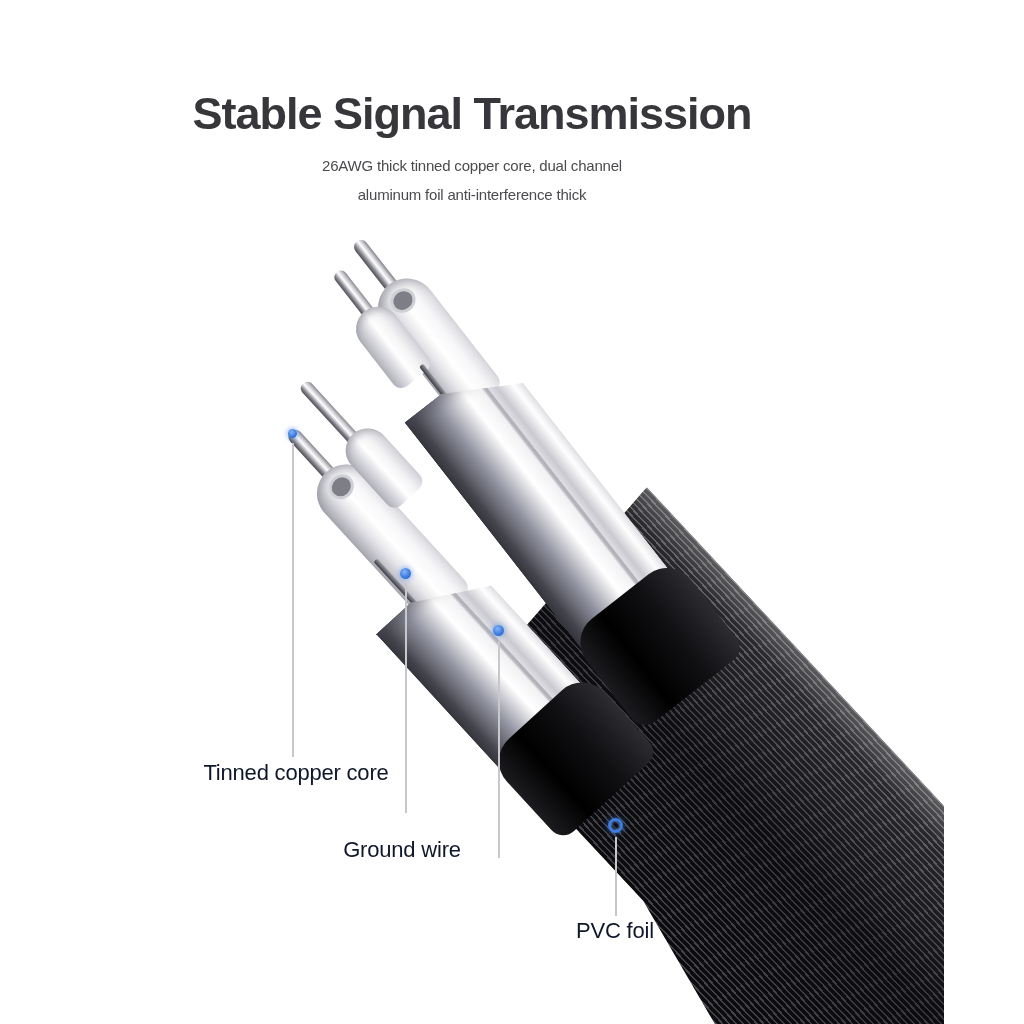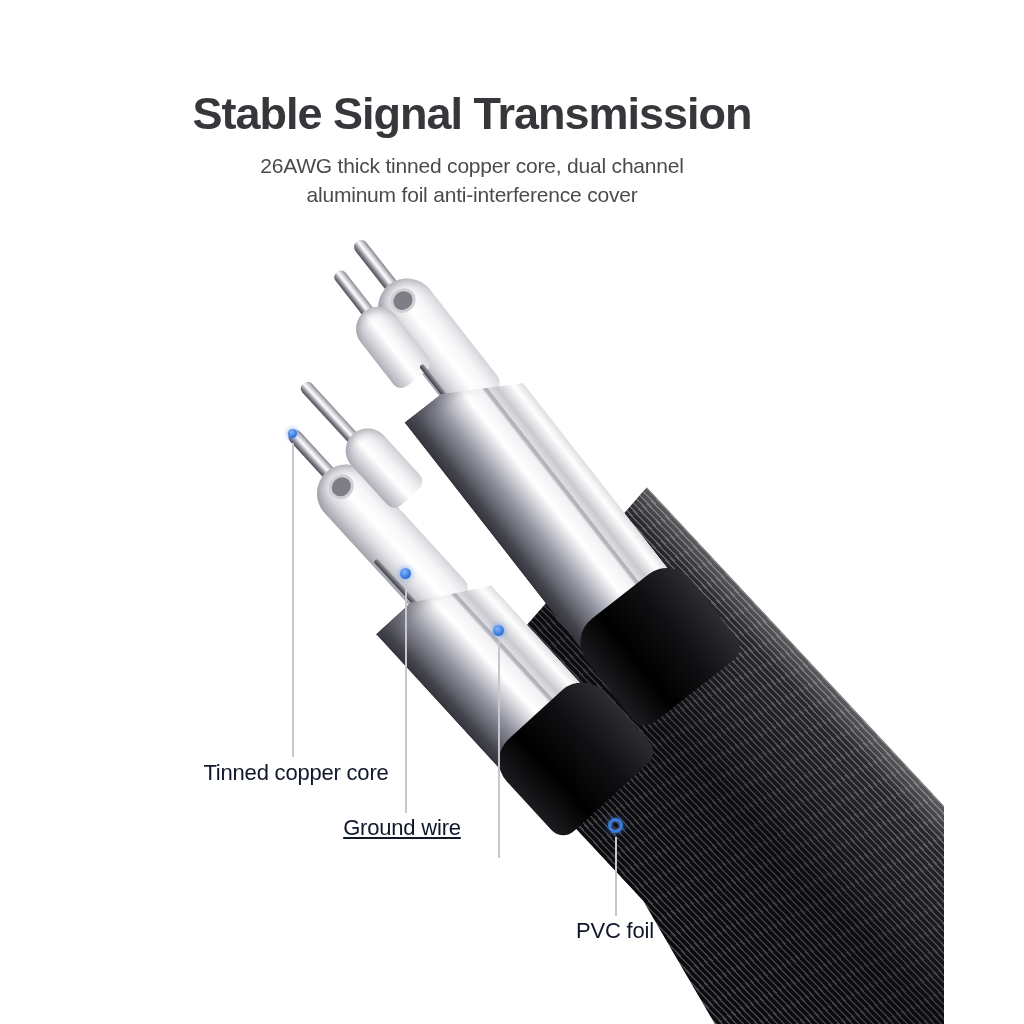--- a/index.html
+++ b/index.html
@@ -2,21 +2,21 @@
 <html><head>
 <meta charset="utf-8">
 <style>
   html,body{margin:0;padding:0;background:#ffffff;}
   .page{position:relative;width:944px;height:1024px;background:#ffffff;overflow:hidden;
         font-family:"Liberation Sans", sans-serif;}
   
   .title{position:absolute;left:0;right:0;top:88px;text-align:center;
          font-size:45px;font-weight:700;letter-spacing:-1px;color:#37373b;}
   .subtitle{position:absolute;left:0;right:0;top:151px;text-align:center;
-            font-size:21px;line-height:29px;color:#4b4b4f;letter-spacing:-0.2px;}
+            font-size:15px;line-height:29px;color:#4b4b4f;letter-spacing:-0.2px;}
   
   .scene{position:absolute;inset:0;overflow:hidden;}
   
   .jacket{position:absolute;left:647px;top:487px;width:1200px;height:700px;
           transform-origin:0 0;transform:rotate(47deg);
           background:
             linear-gradient(to bottom, rgba(255,255,255,.34) 0px, rgba(255,255,255,.12) 30px,
                rgba(18,18,22,.35) 150px, rgba(18,18,22,.12) 300px,
                rgba(255,255,255,.10) 430px, rgba(0,0,0,.22) 600px, rgba(0,0,0,.35) 700px),
             repeating-linear-gradient(to bottom, #4a4a51 0px, #4a4a51 1.6px, #0b0b0e 1.6px, #0b0b0e 5px);
@@ -62,42 +62,42 @@
   .lower .collar{left:372px;width:112px;}
   
   .callout-line{position:absolute;width:2px;background:#c8c8cc;z-index:15;}
   .line-1{left:292px;top:443px;height:314px;}
   .line-2{left:405px;top:584px;height:229px;}
   .line-3{left:498px;top:641px;height:217px;}
   .line-4{left:615px;top:837px;height:79px;}
   .callout-label{position:absolute;transform:translateX(-50%);z-index:16;
                  font-size:22px;color:#0f172a;letter-spacing:-0.2px;white-space:nowrap;}
   .label-1{left:296px;top:760px;}
-  .label-2{left:402px;top:815px;text-decoration:underline;}
+  .label-2{left:402px;top:837px;}
   .label-3{left:494px;top:863px;}
   .label-4{left:615px;top:918px;}
   .marker{position:absolute;border-radius:50%;z-index:20;box-sizing:border-box;}
   .m-dot{background:radial-gradient(circle at 40% 35%, #86b4f5 0%, #3c7de2 55%, #2257b8 100%);
          box-shadow:0 0 5px 1px rgba(80,140,240,.55);}
   .marker-1{left:288px;top:429px;width:9px;height:9px;}
   .marker-2{left:400px;top:568px;width:11px;height:11px;}
   .marker-3{left:493px;top:625px;width:11px;height:11px;}
   .marker-4{left:608px;top:818px;width:15px;height:15px;border:3px solid #3c7de2;
             background:rgba(12,18,36,.35);
             box-shadow:0 0 5px 1px rgba(80,140,240,.5), inset 0 0 3px rgba(130,175,255,.9);}
 </style>
 </head>
 <body>
 
 <div class="page">
 
   <div class="title">Stable Signal Transmission</div>
   <div class="subtitle">
     <div>26AWG thick tinned copper core, dual channel</div>
-    <div>aluminum foil anti-interference cover</div>
+    <div>aluminum foil anti-interference thick</div>
   </div>
 
   <div class="scene">
     <div class="jacket"></div>
 
     <div class="assembly upper">
       <div class="core-pin"></div>
       <div class="ground-pin"></div>
       <div class="big-cyl"></div>
       <div class="ground-collar"></div>

